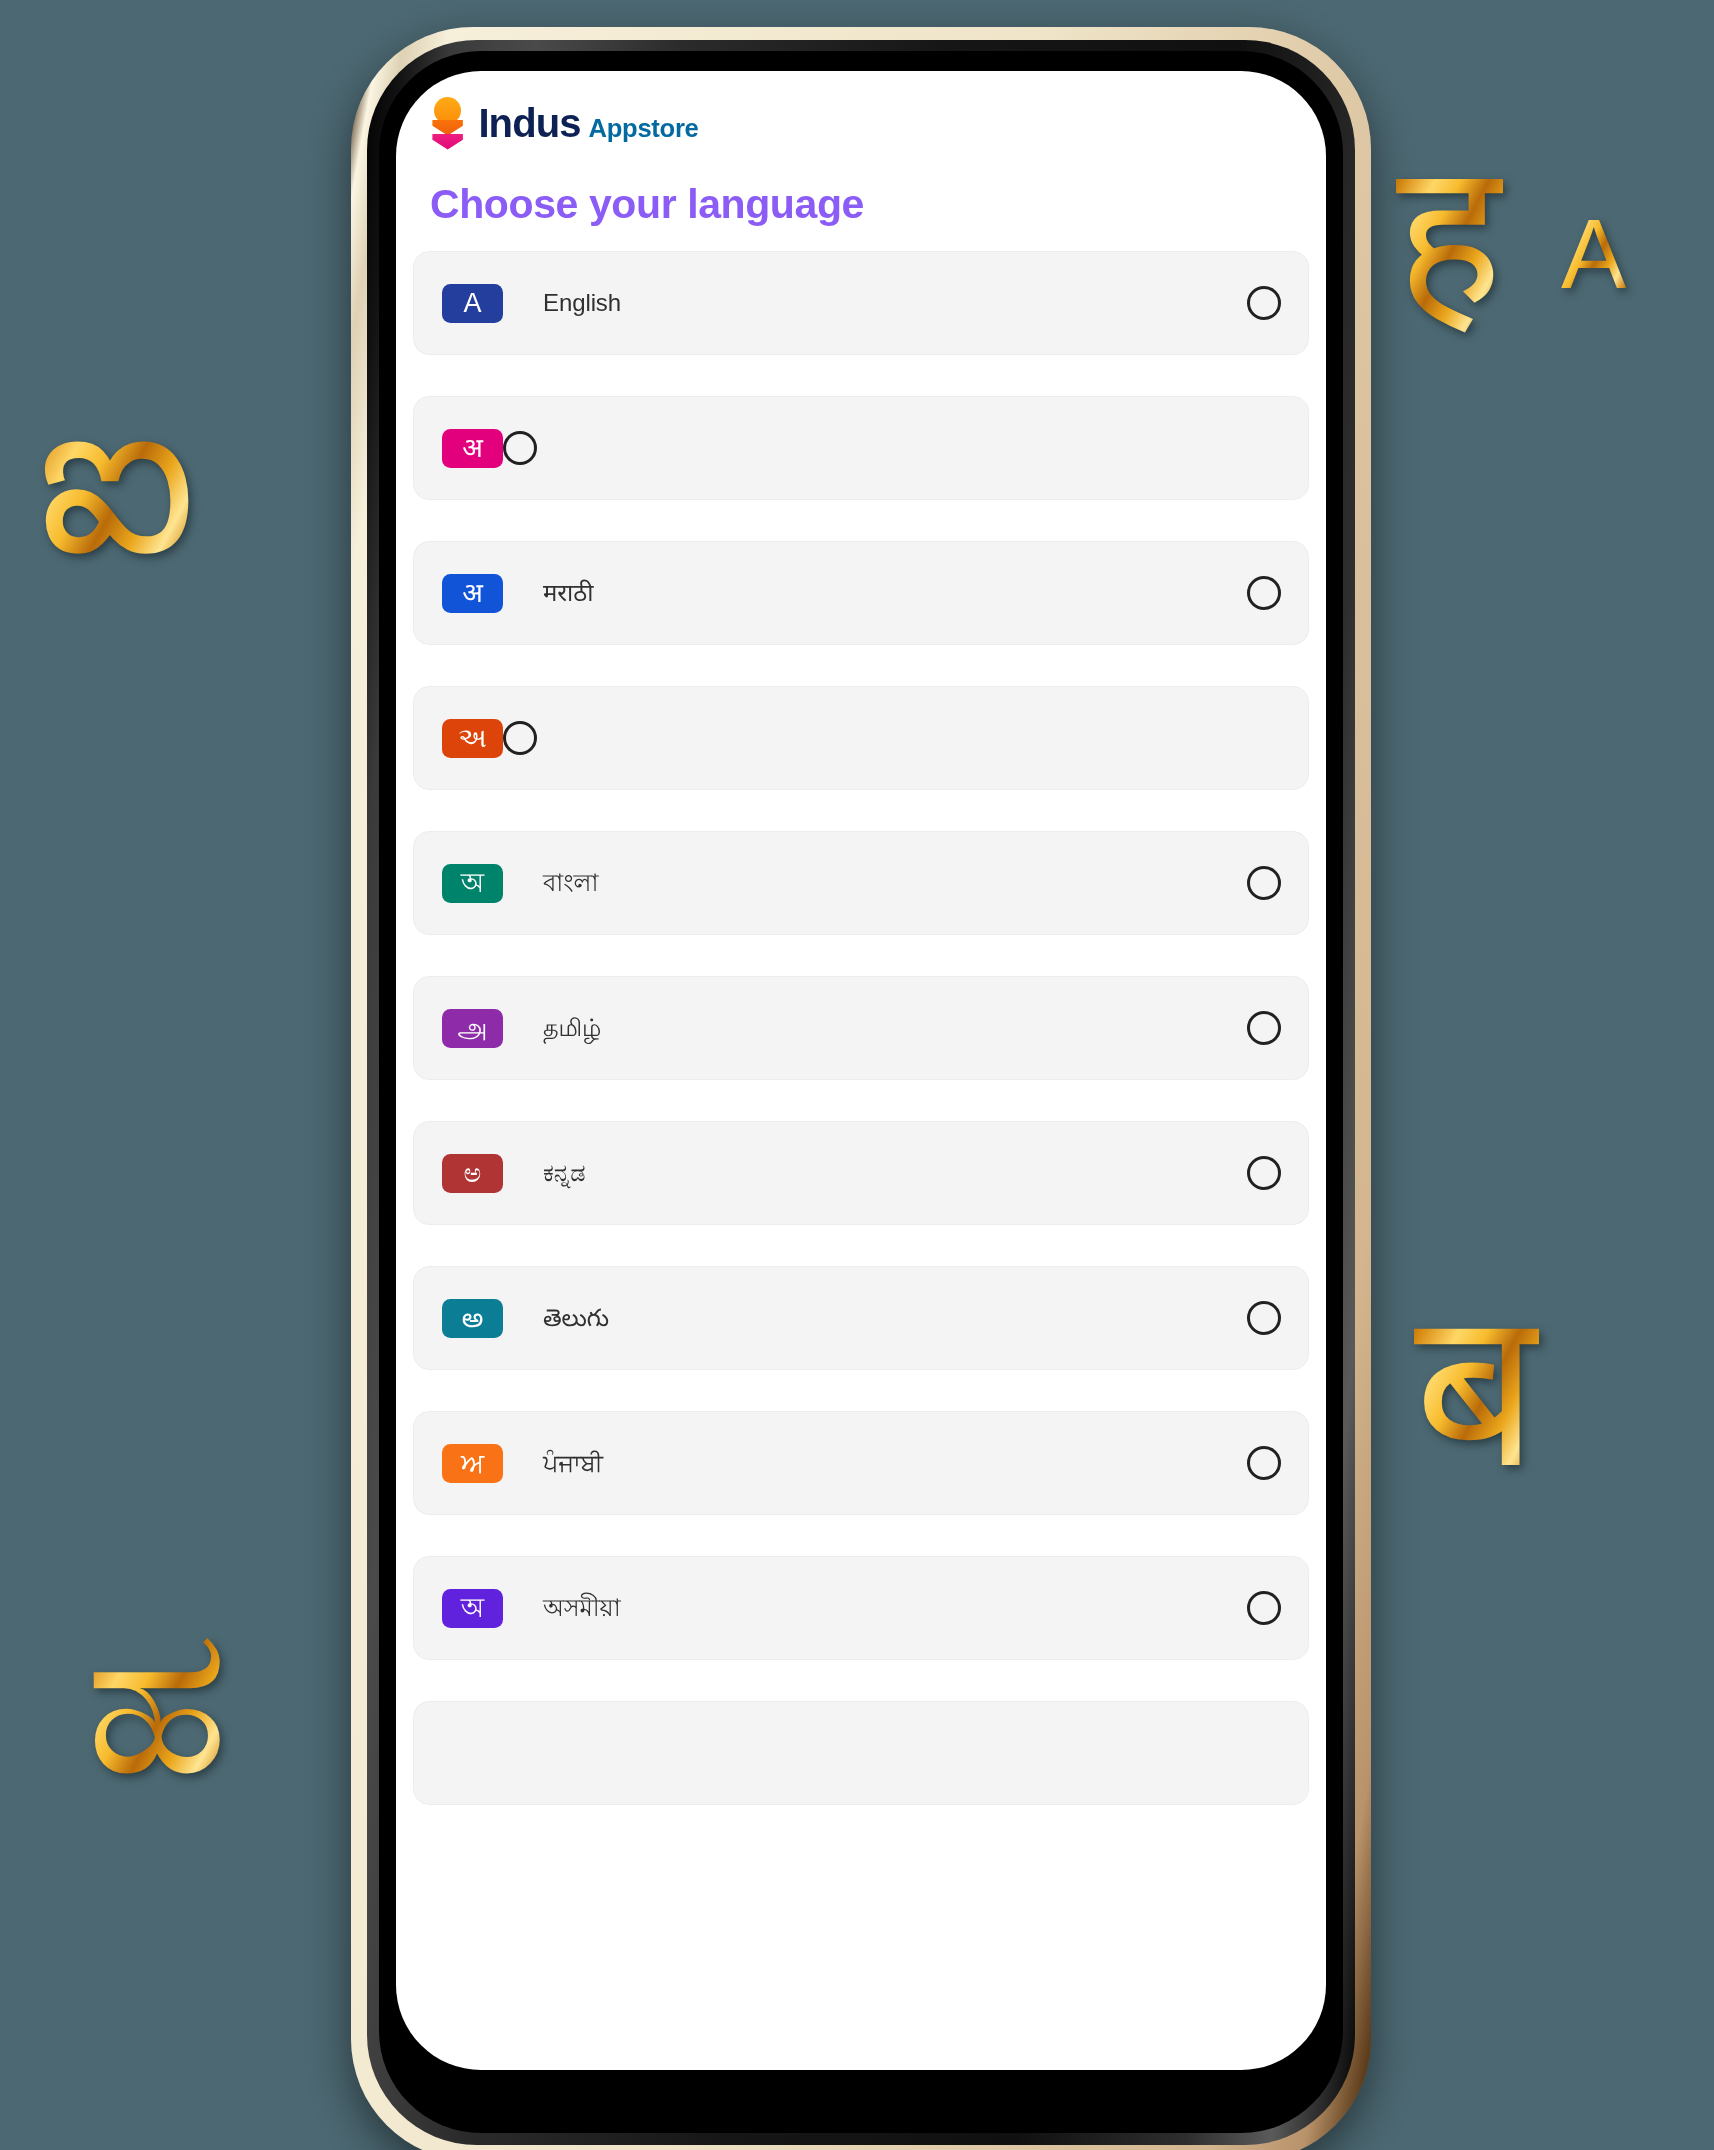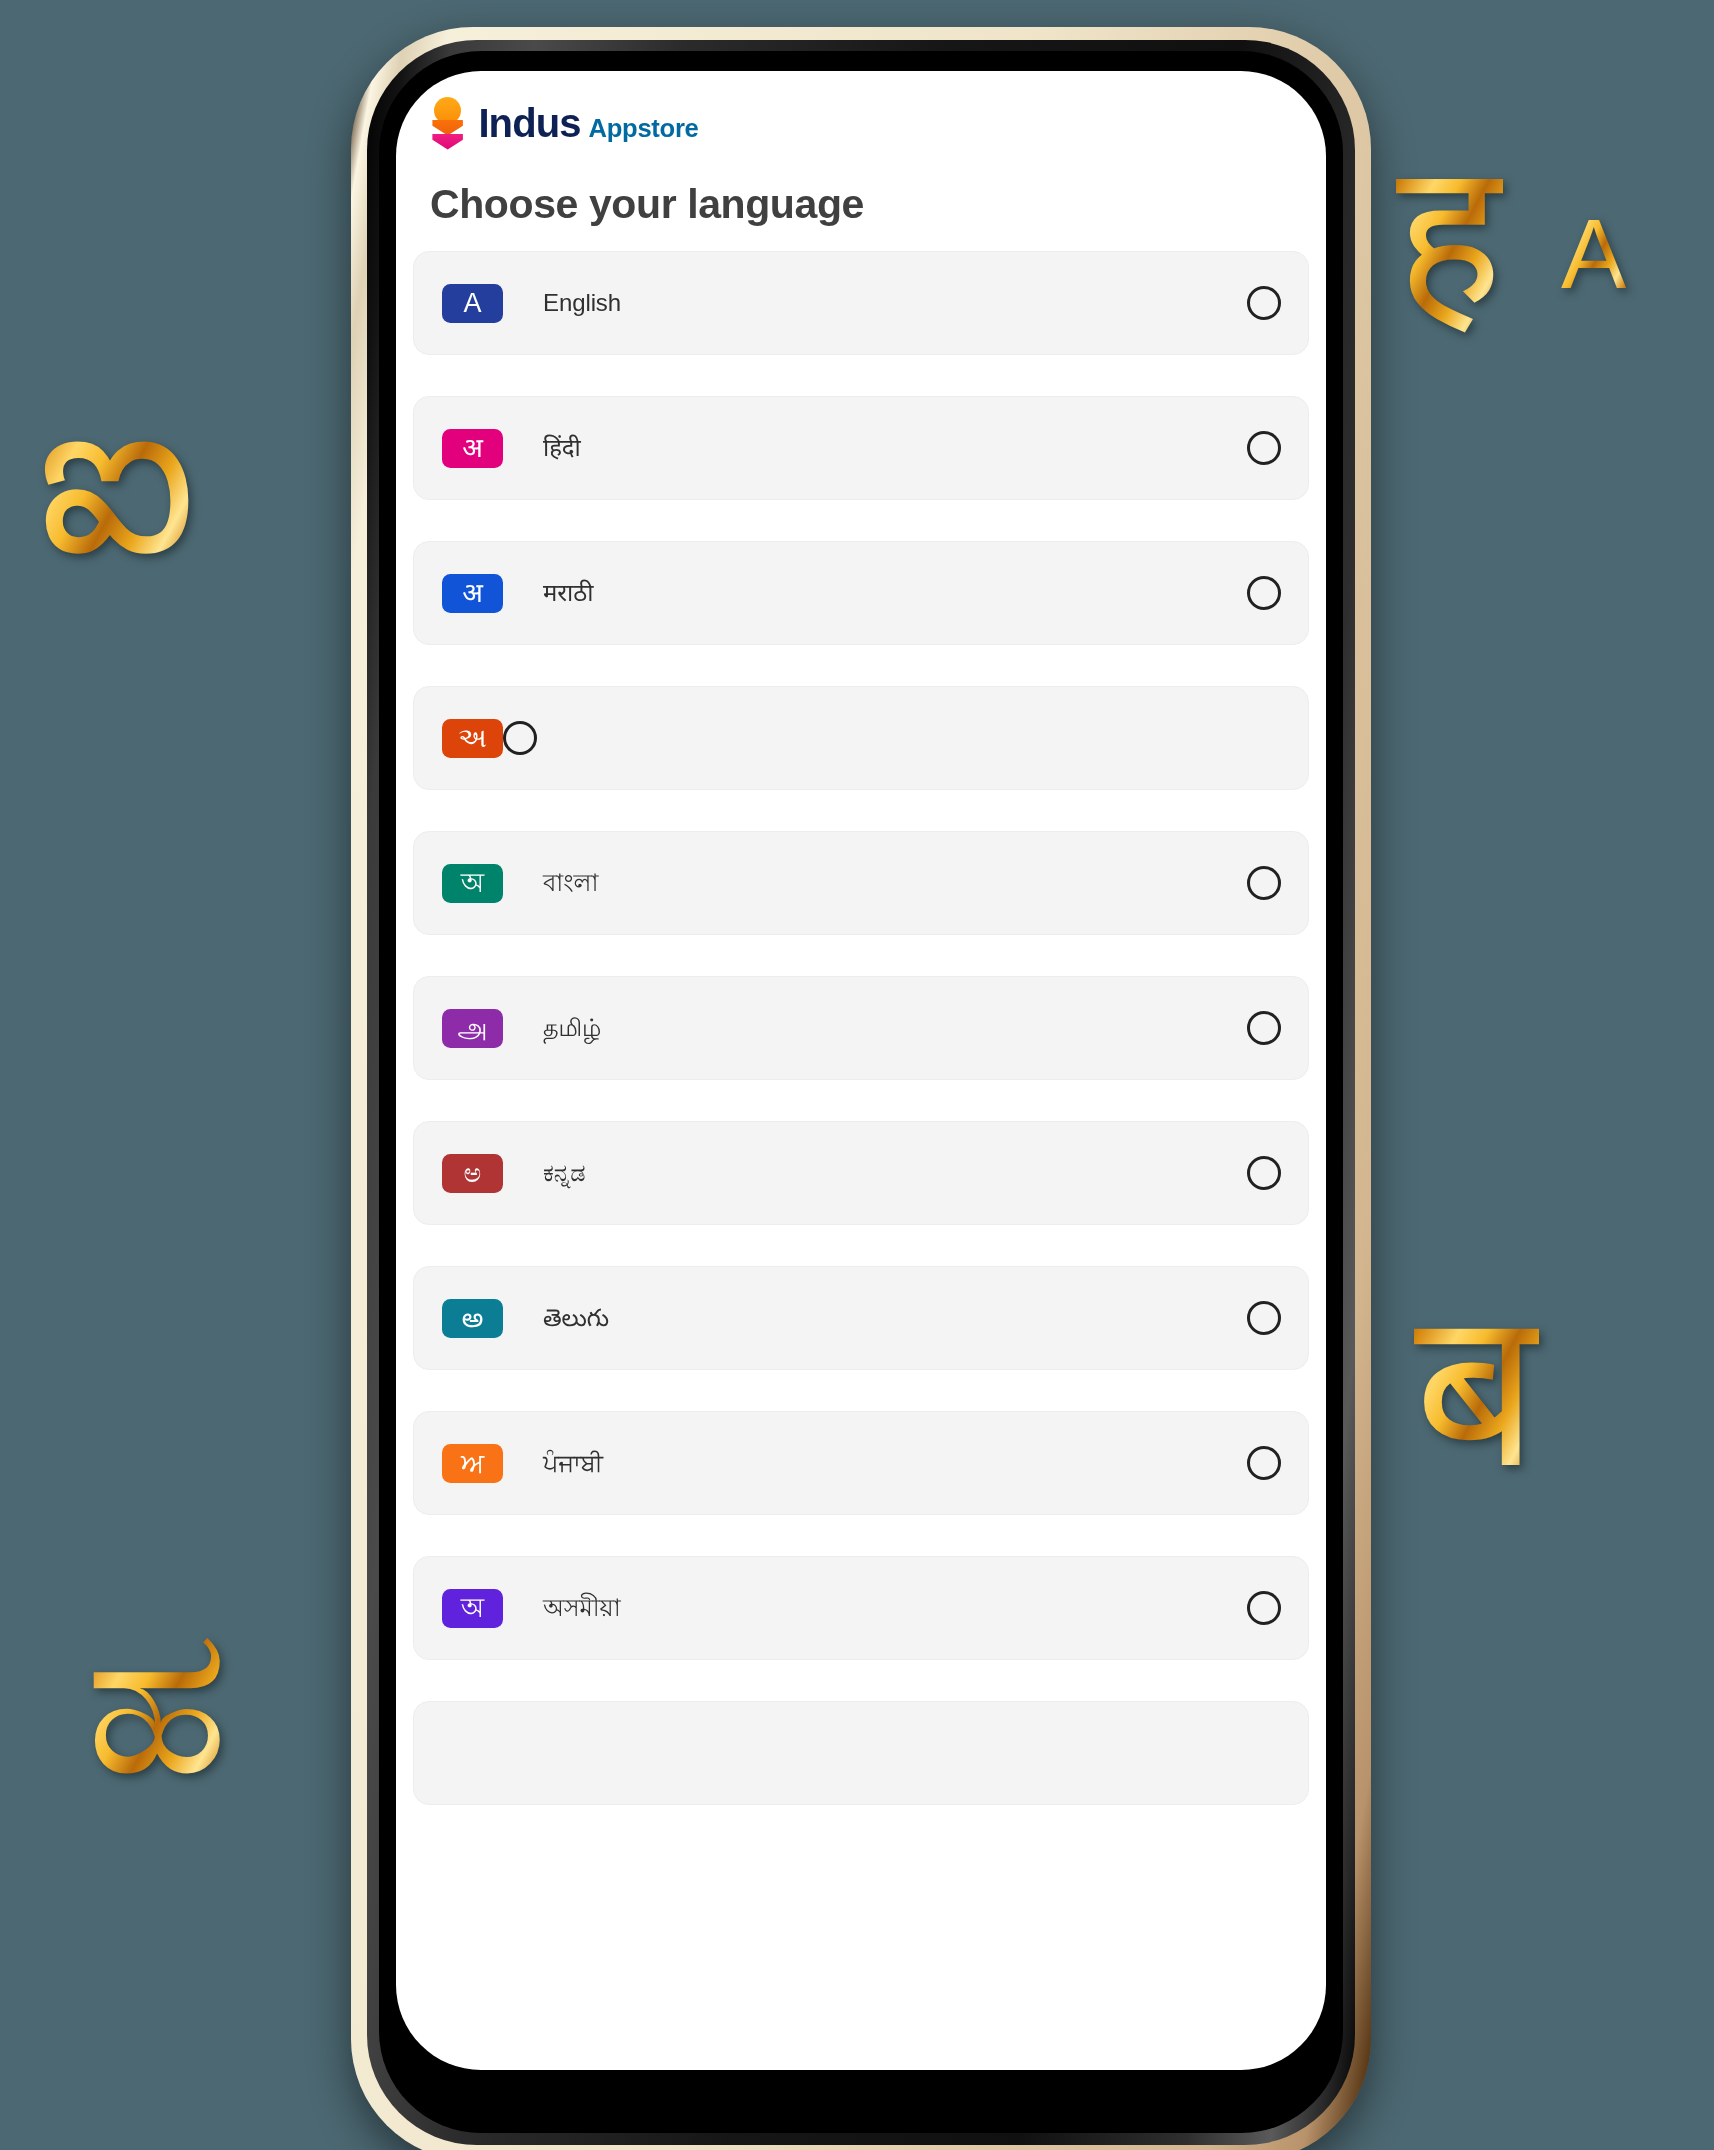--- a/index.html
+++ b/index.html
@@ -145,21 +145,21 @@
     line-height: 1;
   }
 
   
   .page-title {
     position: absolute;
     left: 34px;
     top: 113px;
     font-size: 41px;
     font-weight: 700;
-    color: #404040;
+    color: #8b5cf6;
     letter-spacing: -0.4px;
     line-height: 1;
   }
 
   
   .lang-list {
     position: absolute;
     left: 17px;
     right: 17px;
     top: 180px;
@@ -242,21 +242,20 @@
       <div class="page-title">Choose your language</div>
 
       <div class="lang-list">
           <div class="lang-row">
             <div class="badge" style="background: rgb(36, 62, 158);">A</div>
             <div class="lang-name">English</div>
             <div class="radio"></div>
           </div>
           <div class="lang-row">
             <div class="badge" style="background: rgb(227, 0, 124);">अ</div>
-            <div class="lang-name">हिंदी</div>
             <div class="radio"></div>
           </div>
           <div class="lang-row">
             <div class="badge" style="background: rgb(18, 84, 216);">अ</div>
             <div class="lang-name">मराठी</div>
             <div class="radio"></div>
           </div>
           <div class="lang-row">
             <div class="badge" style="background: rgb(221, 68, 9);">અ</div>
             <div class="radio"></div>

